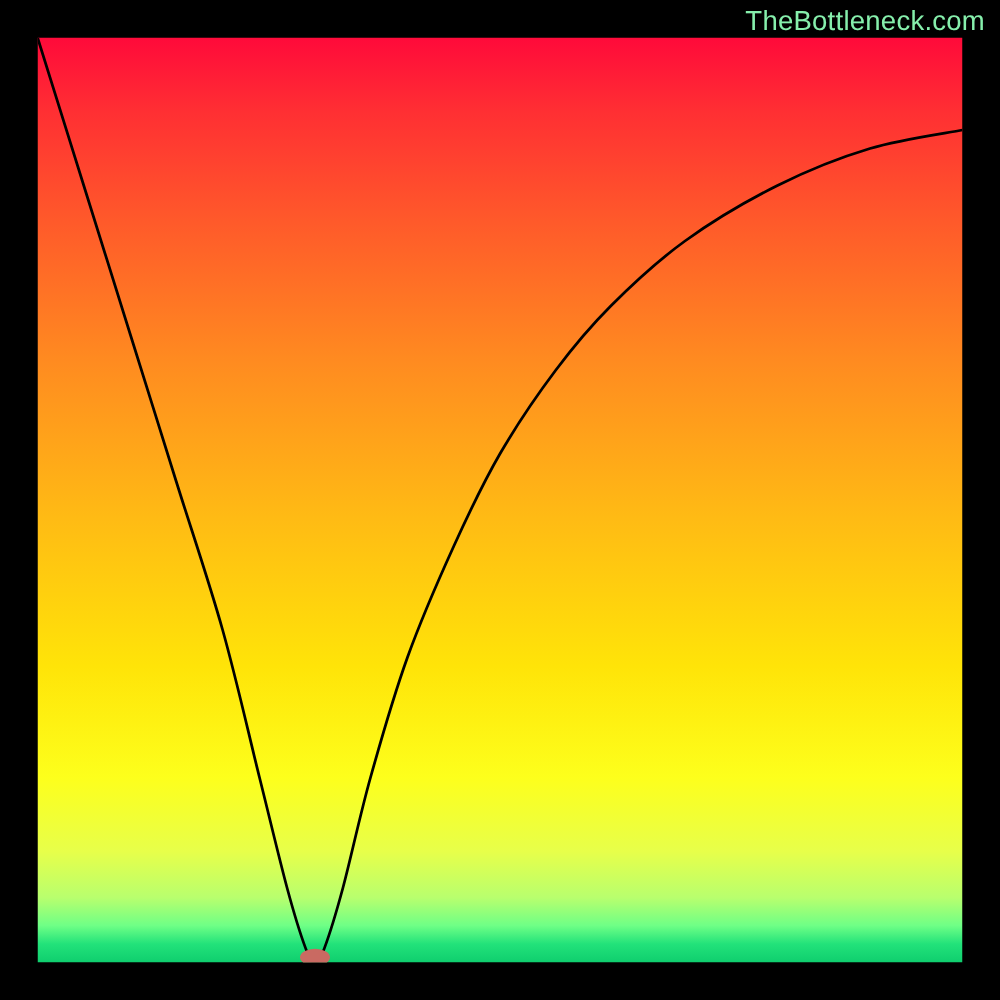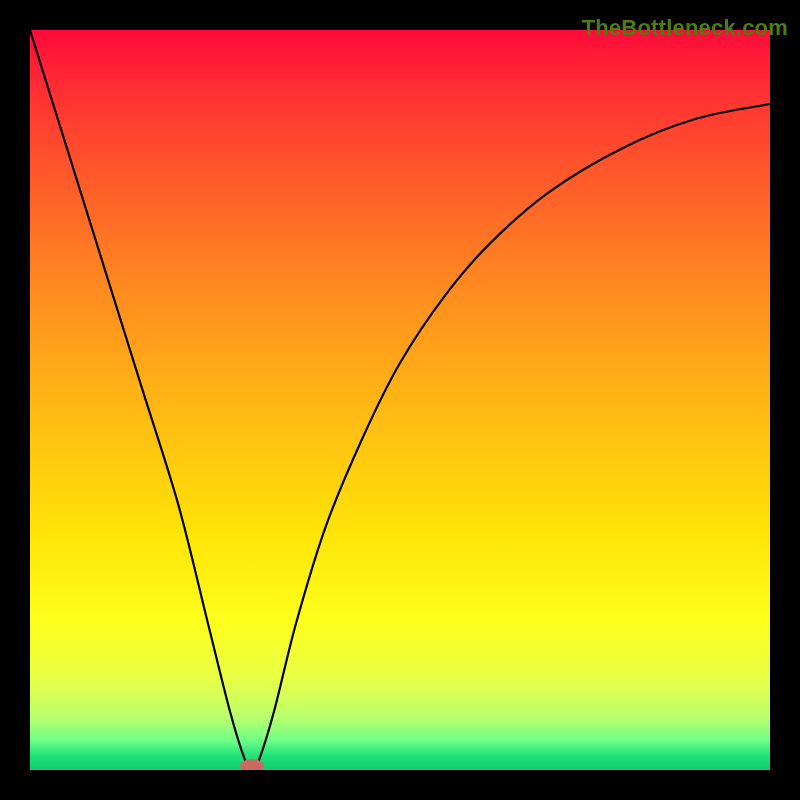--- a/index.html
+++ b/index.html
@@ -49,26 +49,25 @@
     width: 24px;
     height: 14px;
     border-radius: 50% / 50%;
     background: #c96a62;
     transform: translate(-50%, -50%);
   }
   .watermark {
     position: absolute;
     top: 4px;
     right: 12px;
-    color: #4d7c0f;
+    color: #86efac;
     font-size: 22px;
-    font-weight: 700;
+    font-weight: 400;
     letter-spacing: 0.2px;
     user-select: none;
-    margin-top: 11px;
   }
   svg.curve {
     position: absolute;
     top: 0; left: 0;
   }
 </style>
 </head>
 <body>
 
 <div class="frame">

